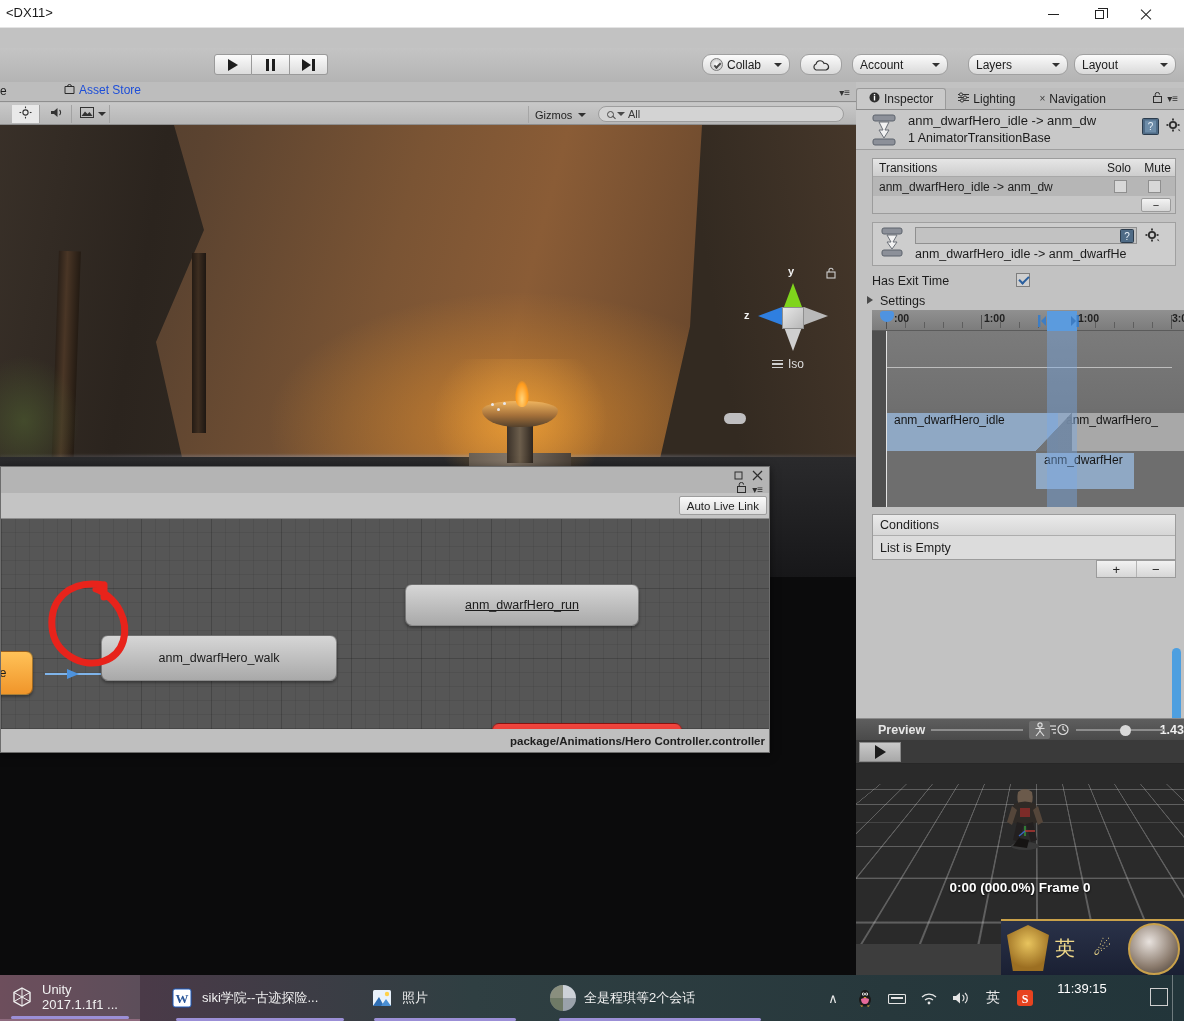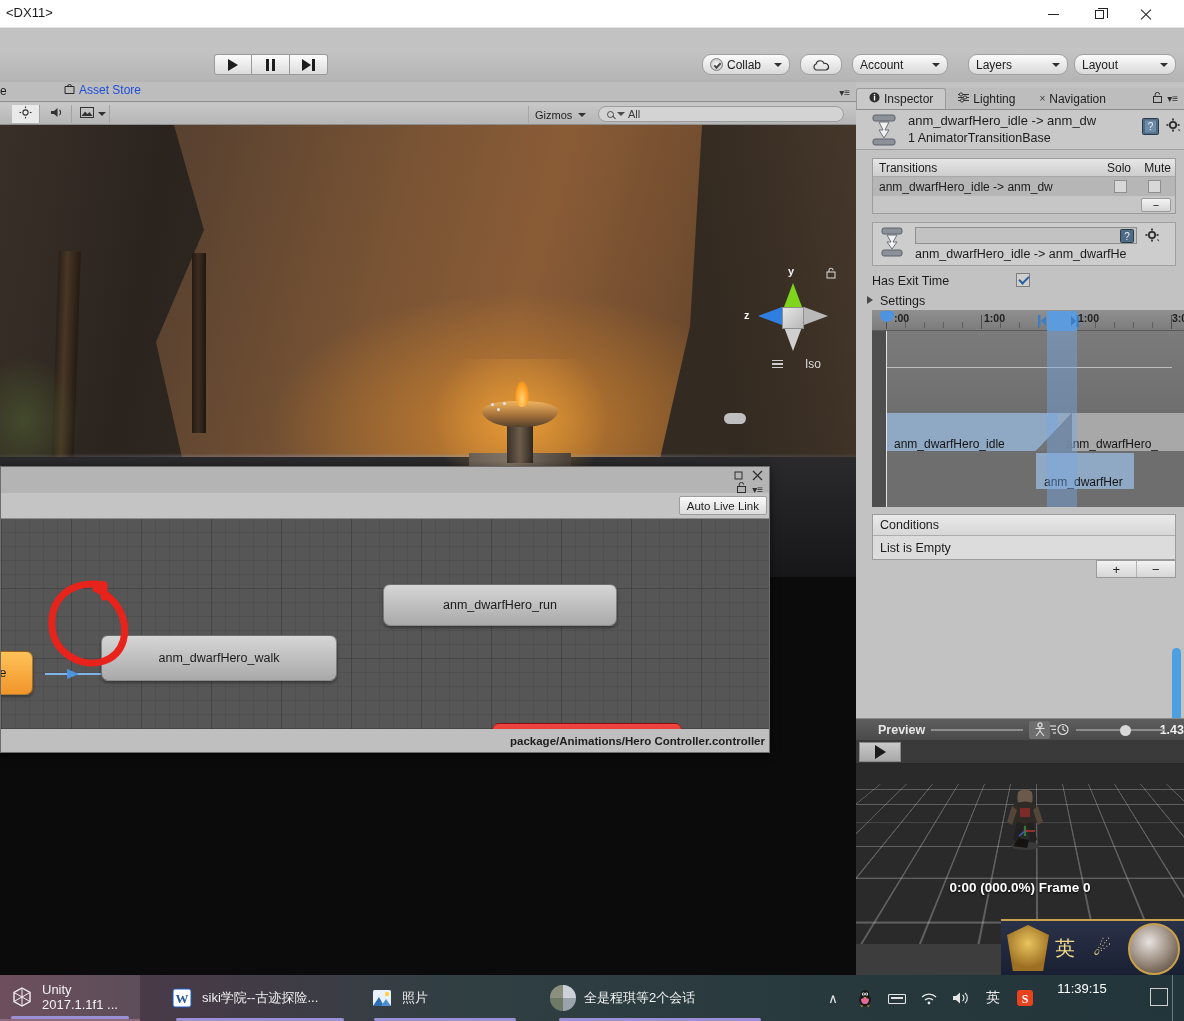--- a/index.html
+++ b/index.html
@@ -238,21 +238,21 @@
   #gz-cube { position:absolute; left:38px; top:42px; width:22px; height:22px;
     background: linear-gradient(135deg,#e6e6e6,#b8b8b8); border:1px solid #8f8f8f; }
   .gz-cone { position:absolute; width:0;height:0; }
   #gz-y { left:40px; top:18px; border-left:9px solid transparent;border-right:9px solid transparent;border-bottom:24px solid #7fd41c; }
   #gz-ydown { left:40px; top:62px; border-left:9px solid transparent;border-right:9px solid transparent;border-top:24px solid #cfcfcf; }
   #gz-z { left:14px; top:42px; border-top:9px solid transparent;border-bottom:9px solid transparent;border-right:24px solid #2f7fe0; }
   #gz-x { left:60px; top:42px; border-top:9px solid transparent;border-bottom:9px solid transparent;border-left:24px solid #b9b9b9; }
   .gz-lbl { position:absolute; color:#f2f2f2; font-size:11px; font-weight:bold; }
   #gz-lbl-y { left:44px; top:0px; }
   #gz-lbl-z { left:0px; top:44px; }
-  #gz-iso { position:absolute; left:28px; top:92px; color:#dcdcdc; font-size:12px; display:flex; gap:22px; align-items:center; }
+  #gz-iso { position:absolute; left:28px; top:92px; color:#dcdcdc; font-size:12px; display:flex; gap:5px; align-items:center; }
   .hamb { display:flex;flex-direction:column;gap:2px; }
   .hamb i{display:block;width:11px;height:1.6px;background:#cfcfcf;}
   #scene-lock { position:absolute; left:826px; top:142px; width:10px;height:12px; }
 
   
   #animator {
     position: absolute; left: 0px; top: 438px; width: 770px; height: 287px;
     background: #bdbdbd; border: 1px solid #6d6d6d;
     box-shadow: 0 2px 8px rgba(0,0,0,.55);
   }
@@ -282,21 +282,21 @@
   .anm-node {
     position:absolute; border-radius:7px;
     display:flex; align-items:center; justify-content:center;
     font-size:12.5px; color:#1b1b1b;
     border:1px solid rgba(0,0,0,.35);
     box-shadow: 0 2px 3px rgba(0,0,0,.35);
   }
   .node-grey { background: linear-gradient(#d6d6d6,#a9a9a9); }
   .node-orange { background: linear-gradient(#ffc258,#f0952a); }
   .node-red { background: linear-gradient(#f0463f,#d21a16); color:#fff; }
-  #node-run  { left:382px; top:65px; width:234px; height:42px; }
+  #node-run  { left:404px; top:65px; width:234px; height:42px;text-decoration:underline; }
   #node-walk { left:100px; top:116px; width:236px; height:46px; }
   #node-entry{ left:-28px; top:132px; width:60px; height:44px; }
   #node-exit { left:491px; top:204px; width:190px; height:32px; font-weight:bold; }
   #anm-arrow { position:absolute; left:44px; top:150px; width:60px; height:10px; }
   #anm-footer {
     position:absolute; left:0; bottom:0; width:768px; height:22px;
     background:#bfbfbf; display:flex; align-items:center; justify-content:flex-end;
     padding-right:4px; font-size:11.5px; font-weight:bold; color:#1e1e1e;
   }
   #red-circle {
@@ -410,21 +410,21 @@
   }
   .tl-handle { position:absolute; top:4px; width:9px; height:12px; }
   #tl-body { position:absolute; left:0; top:20px; width:312px; height:176px; background:#6e6e6e; }
   #tl-band-upper {
     position:absolute; left:0; top:0; width:312px; height:78px;
     background: linear-gradient(#7b7b7b,#6f6f6f);
   }
   #tl-line { position:absolute; left:14px; top:36px; width:286px; height:1px; background:#bdbdbd; }
   #tl-gutter { position:absolute; left:0; top:0; width:14px; height:176px; background:#4e4e4e; }
   .tl-clip {
-    position:absolute; display:flex; align-items:flex-end;
+    position:absolute; display:flex; align-items:flex-start;
     font-size:12px; color:#141414; padding-left:8px; overflow:hidden; white-space:nowrap;
   }
   #clip-idle { left:14px; top:82px; width:172px; height:38px; background:#8fa8c4; }
   #clip-next { left:186px; top:82px; width:126px; height:38px; background:#a8a8a8; }
   #clip-blend { left:164px; top:122px; width:98px; height:36px; background:#8fa8c4; }
   #tl-overlay {
     position:absolute; left:175px; top:20px; width:30px; height:176px;
     background: rgba(120,170,230,.42);
   }
   #tl-diag1 {

